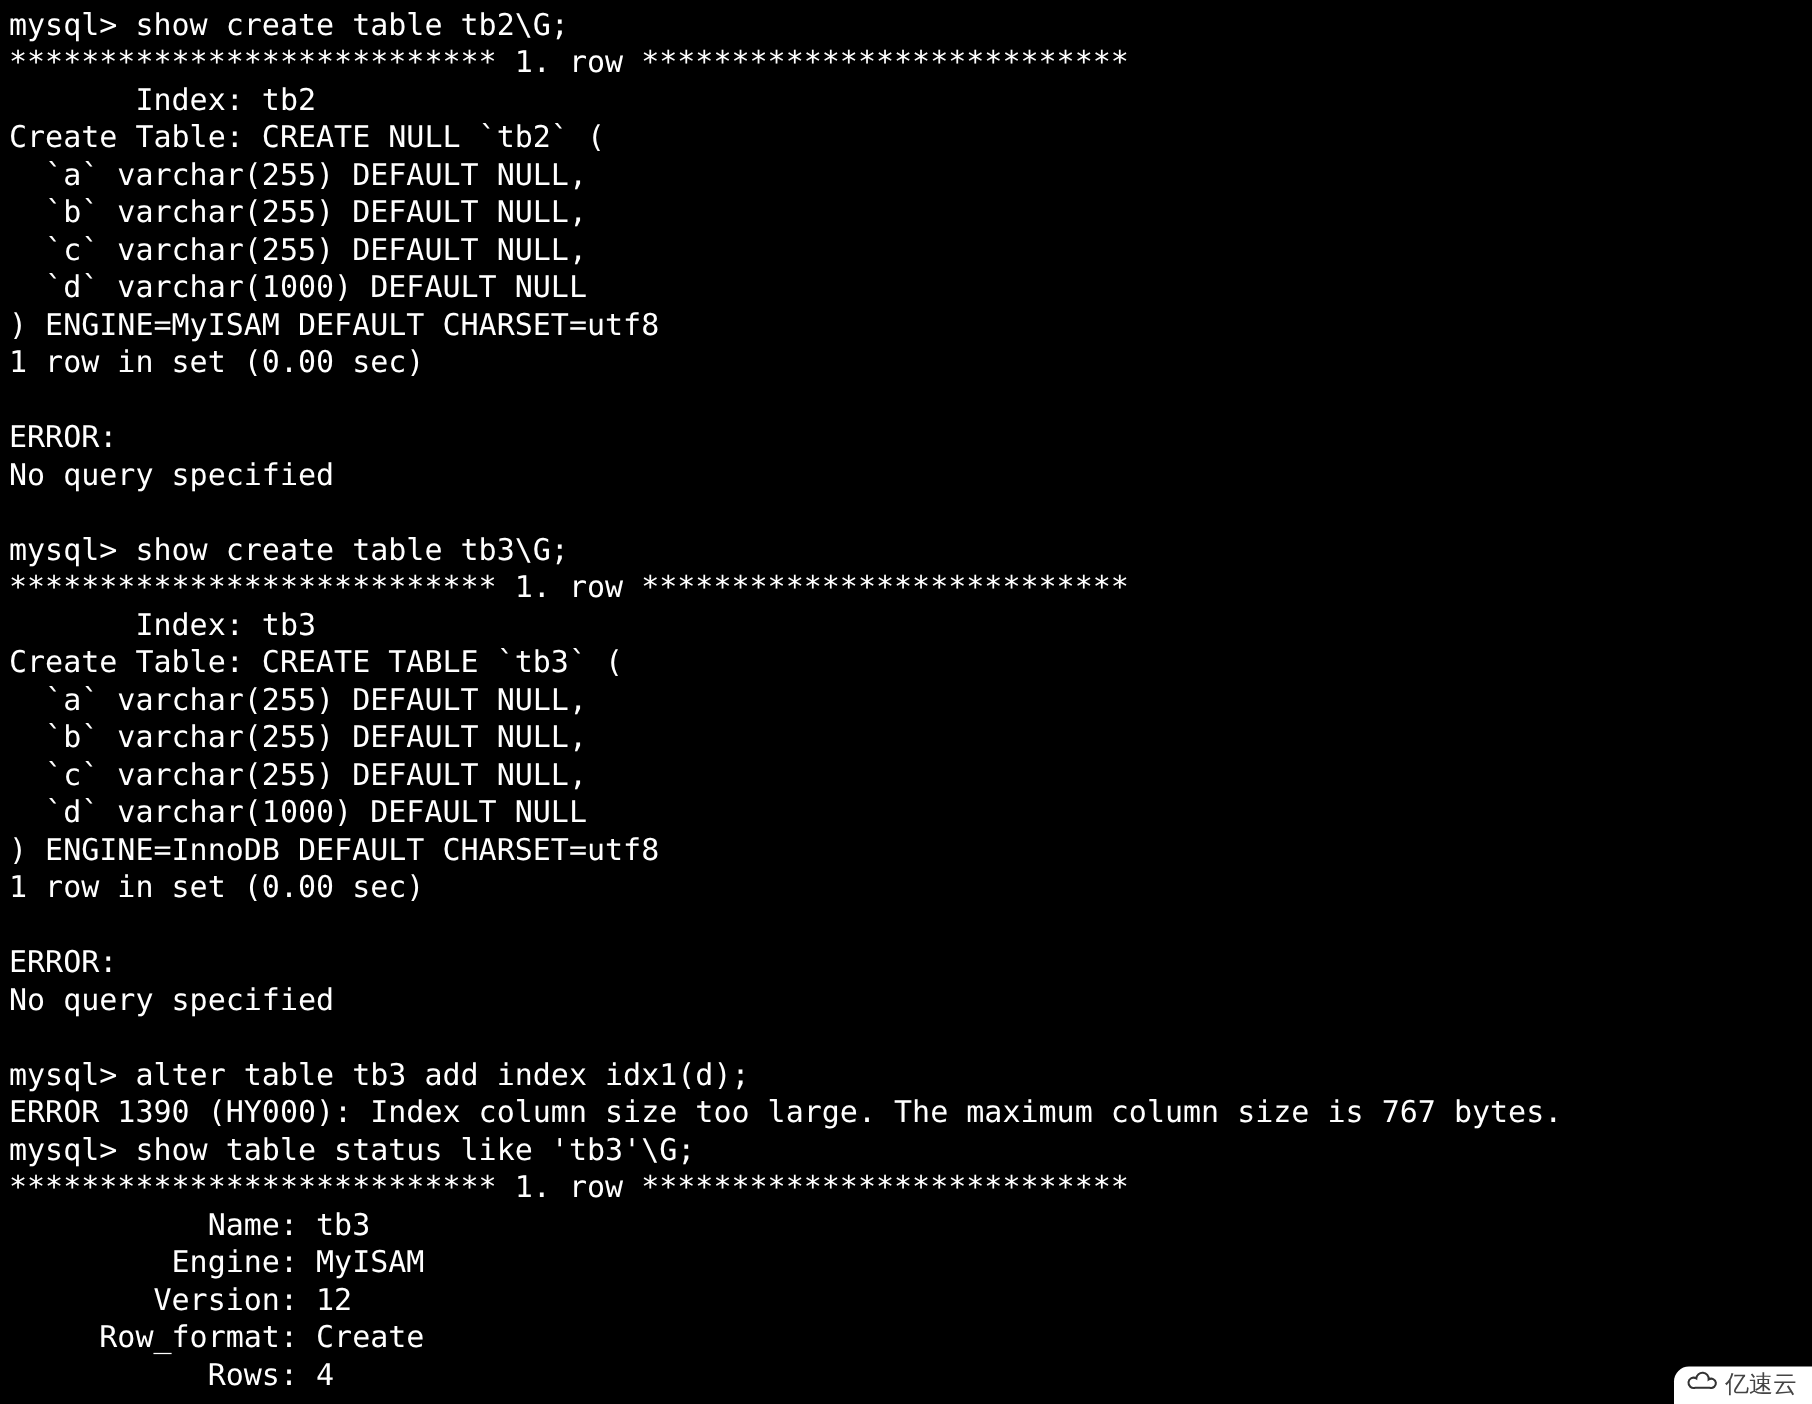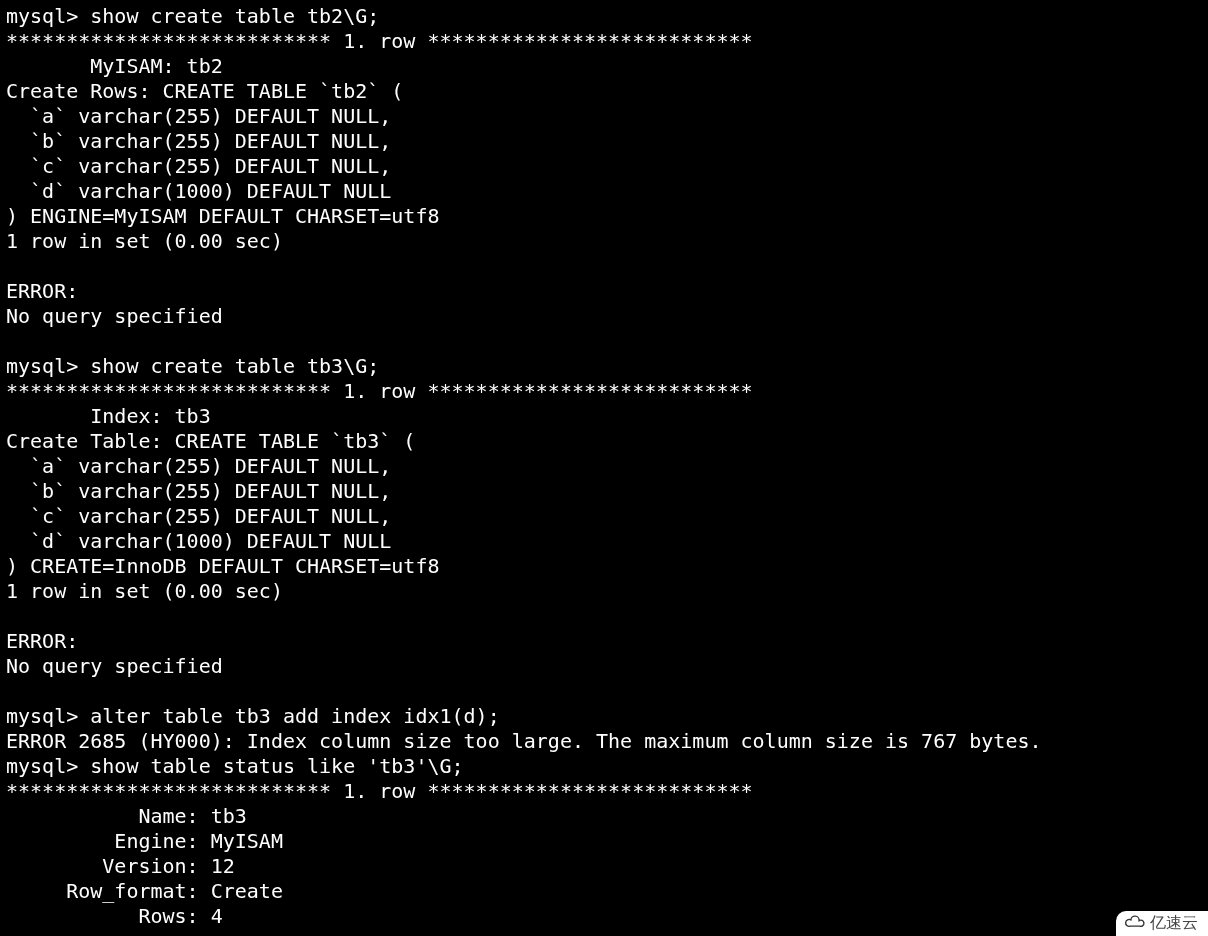--- a/index.html
+++ b/index.html
@@ -36,48 +36,48 @@
     align-items: center;
     gap: 4px;
   }
   .watermark svg { width: 22px; height: 16px; }
 </style>
 </head>
 <body>
 
 <pre class="terminal"><span>mysql&gt; show create table tb2\G;</span>
 <span>*************************** 1. row ***************************</span>
-<span>       MyISAM: tb2</span>
-<span>Create Rows: CREATE TABLE `tb2` (</span>
+<span>       Index: tb2</span>
+<span>Create Table: CREATE NULL `tb2` (</span>
 <span>  `a` varchar(255) DEFAULT NULL,</span>
 <span>  `b` varchar(255) DEFAULT NULL,</span>
 <span>  `c` varchar(255) DEFAULT NULL,</span>
 <span>  `d` varchar(1000) DEFAULT NULL</span>
 <span>) ENGINE=MyISAM DEFAULT CHARSET=utf8</span>
 <span>1 row in set (0.00 sec)</span>
 <span></span>
 <span>ERROR:</span>
 <span>No query specified</span>
 <span></span>
 <span>mysql&gt; show create table tb3\G;</span>
 <span>*************************** 1. row ***************************</span>
 <span>       Index: tb3</span>
 <span>Create Table: CREATE TABLE `tb3` (</span>
 <span>  `a` varchar(255) DEFAULT NULL,</span>
 <span>  `b` varchar(255) DEFAULT NULL,</span>
 <span>  `c` varchar(255) DEFAULT NULL,</span>
 <span>  `d` varchar(1000) DEFAULT NULL</span>
-<span>) CREATE=InnoDB DEFAULT CHARSET=utf8</span>
+<span>) ENGINE=InnoDB DEFAULT CHARSET=utf8</span>
 <span>1 row in set (0.00 sec)</span>
 <span></span>
 <span>ERROR:</span>
 <span>No query specified</span>
 <span></span>
 <span>mysql&gt; alter table tb3 add index idx1(d);</span>
-<span>ERROR 2685 (HY000): Index column size too large. The maximum column size is 767 bytes.</span>
+<span>ERROR 1390 (HY000): Index column size too large. The maximum column size is 767 bytes.</span>
 <span>mysql&gt; show table status like 'tb3'\G;</span>
 <span>*************************** 1. row ***************************</span>
 <span>           Name: tb3</span>
 <span>         Engine: MyISAM</span>
 <span>        Version: 12</span>
 <span>     Row_format: Create</span>
 <span>           Rows: 4</span>
 </pre>
 
 <div class="watermark">

